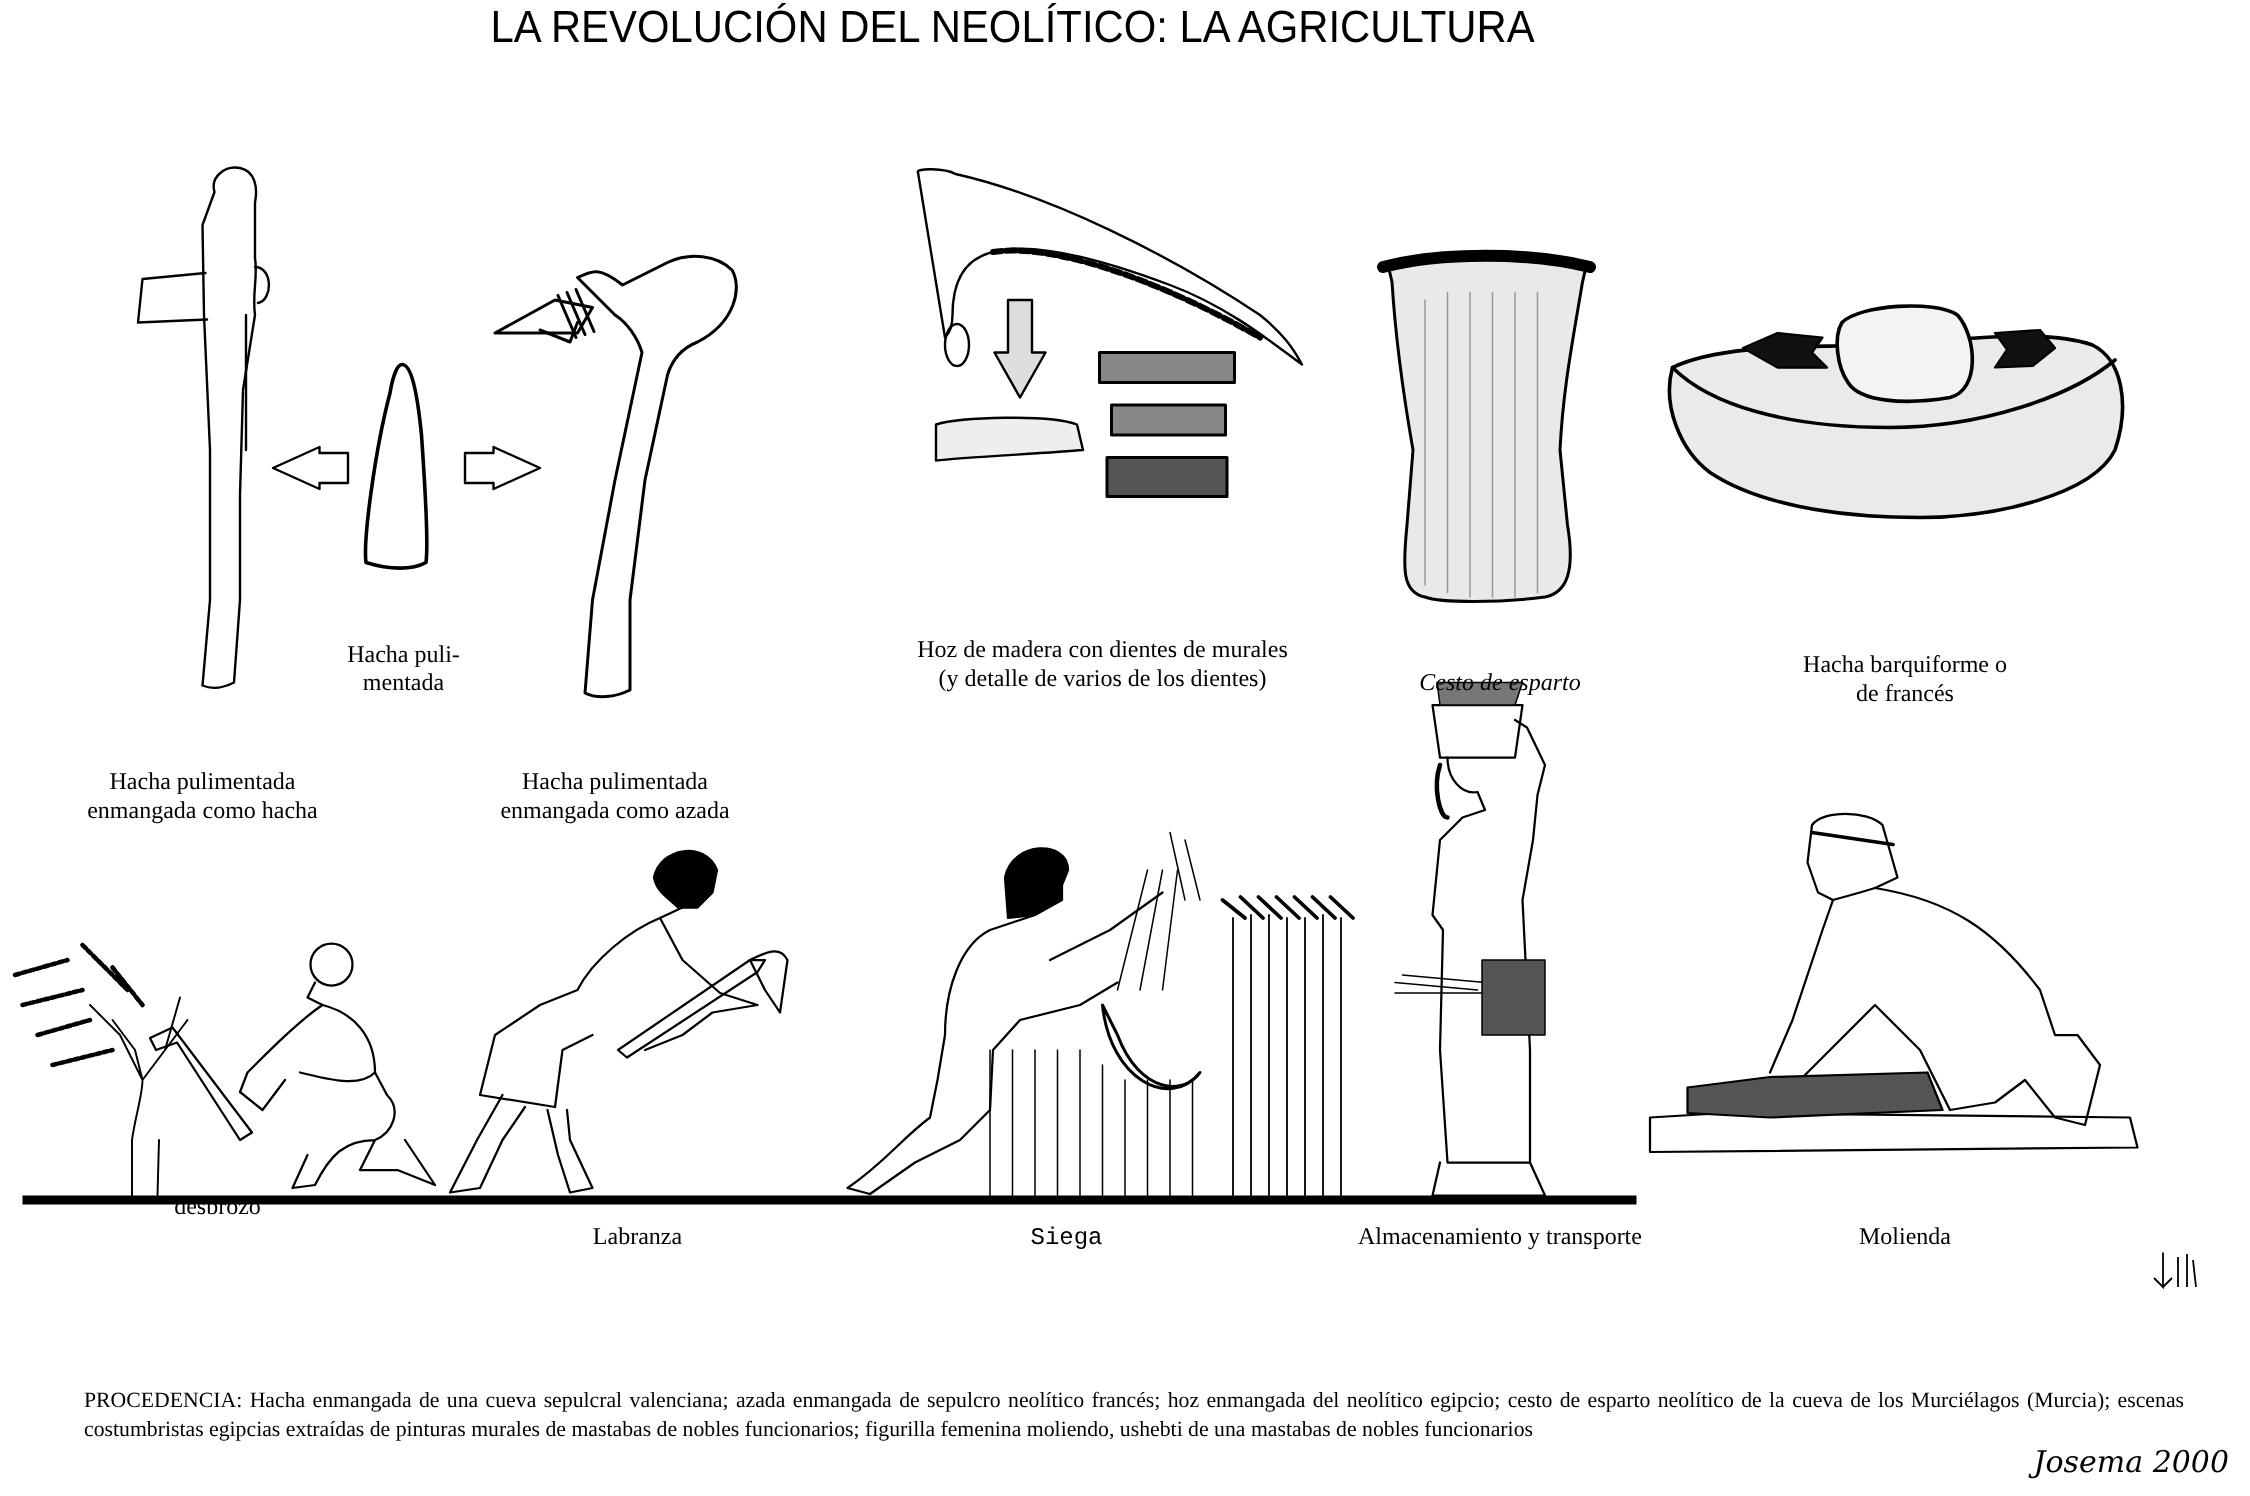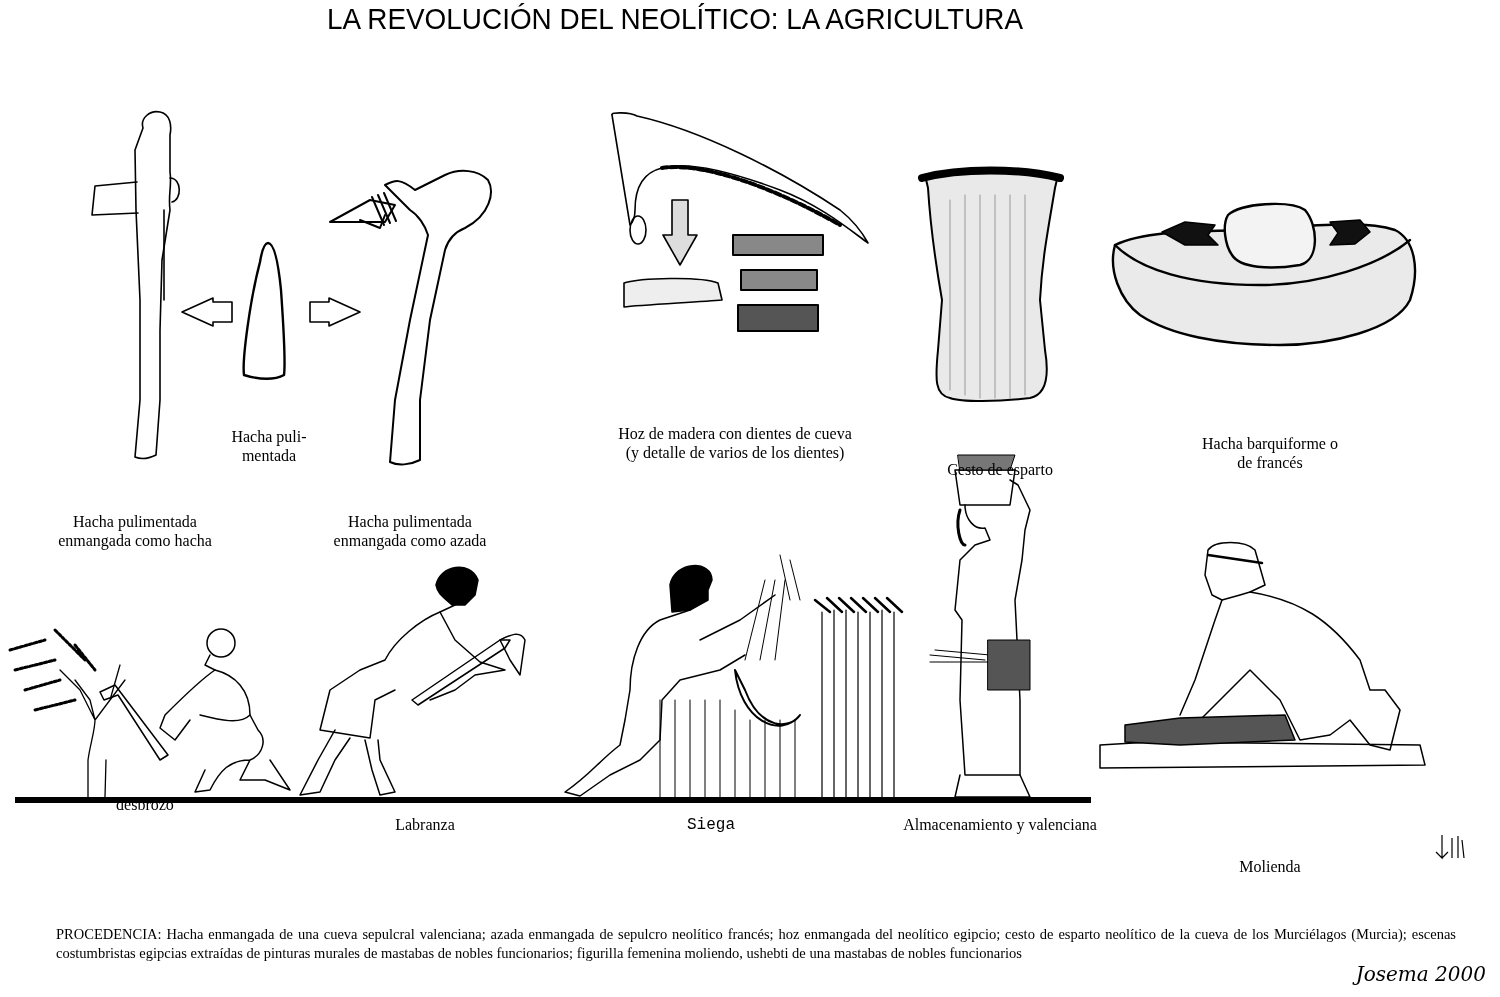--- a/index.html
+++ b/index.html
@@ -136,32 +136,32 @@
 </div>
 <div class="abs cap" style="left:30px;top:473px;width:210px;">
   <span class="l">Hacha pulimentada</span>
   <span class="l">enmangada como hacha</span>
 </div>
 <div class="abs cap" style="left:305px;top:473px;width:210px;">
   <span class="l">Hacha pulimentada</span>
   <span class="l">enmangada como azada</span>
 </div>
 <div class="abs cap" style="left:590px;top:385px;width:290px;">
-  <span class="l">Hoz de madera con dientes de cueva</span>
+  <span class="l">Hoz de madera con dientes de murales</span>
   <span class="l">(y detalle de varios de los dientes)</span>
 </div>
-<div class="abs cap" style="left:920px;top:421px;width:160px;">
+<div class="abs cap" style="left:920px;top:407px;width:160px;font-style:italic;">
   <span class="l">Cesto de esparto</span>
 </div>
 <div class="abs cap" style="left:1170px;top:395px;width:200px;">
   <span class="l">Hacha barquiforme o</span>
   <span class="l">de francés</span>
 </div>
 
 <div class="abs stage" style="left:80px;top:796px;width:130px;">desbrozo</div>
 <div class="abs stage" style="left:360px;top:816px;width:130px;">Labranza</div>
 <div class="abs stage" style="left:646px;top:816px;width:130px;font-family:Liberation Mono, monospace;">Siega</div>
-<div class="abs stage" style="left:880px;top:816px;width:240px;">Almacenamiento y valenciana</div>
-<div class="abs stage" style="left:1205px;top:816px;width:130px;margin-top:42px;">Molienda</div>
+<div class="abs stage" style="left:880px;top:816px;width:240px;">Almacenamiento y transporte</div>
+<div class="abs stage" style="left:1205px;top:816px;width:130px;">Molienda</div>
 
 <div class="abs source">PROCEDENCIA: Hacha enmangada de una cueva sepulcral valenciana; azada enmangada de sepulcro neolítico francés; hoz enmangada del neolítico egipcio; cesto de esparto neolítico de la cueva de los Murciélagos (Murcia); escenas costumbristas egipcias extraídas de pinturas murales de mastabas de nobles funcionarios; figurilla femenina moliendo, ushebti de una mastabas de nobles funcionarios</div>
 
 <div class="abs sig">Josema 2000</div>
 
 </body></html>

